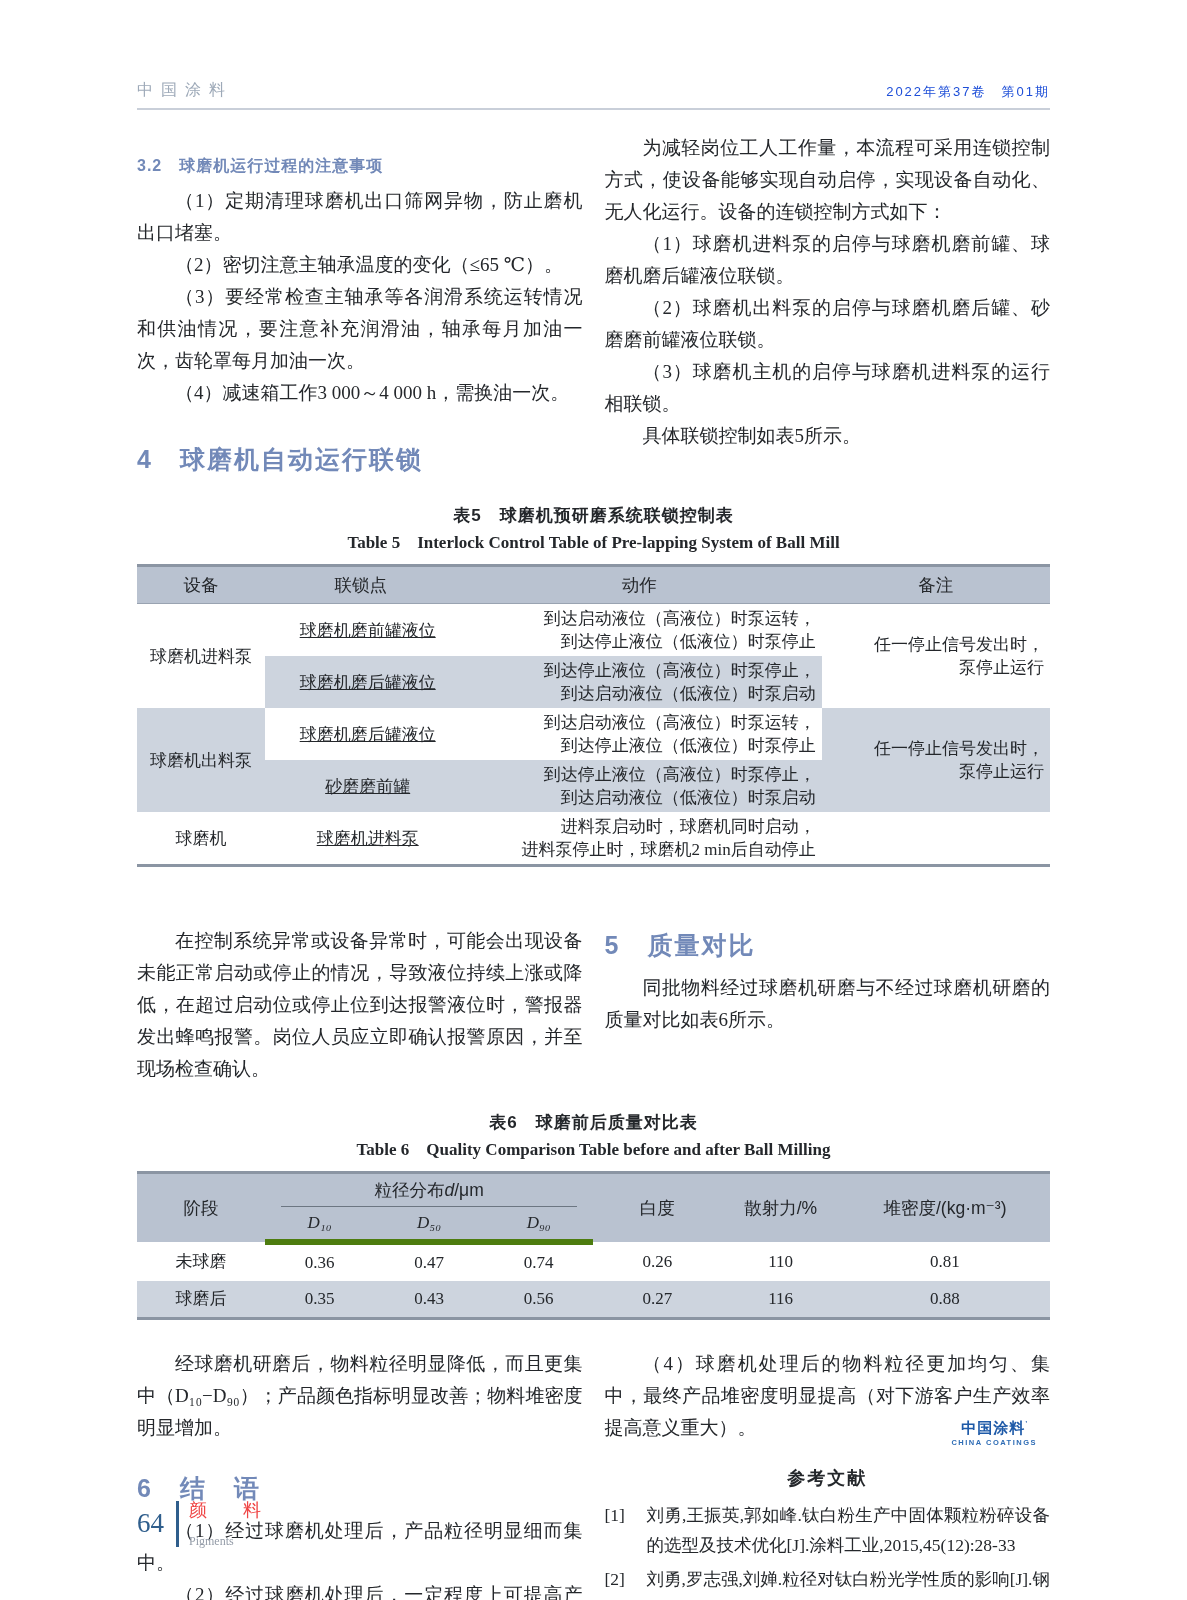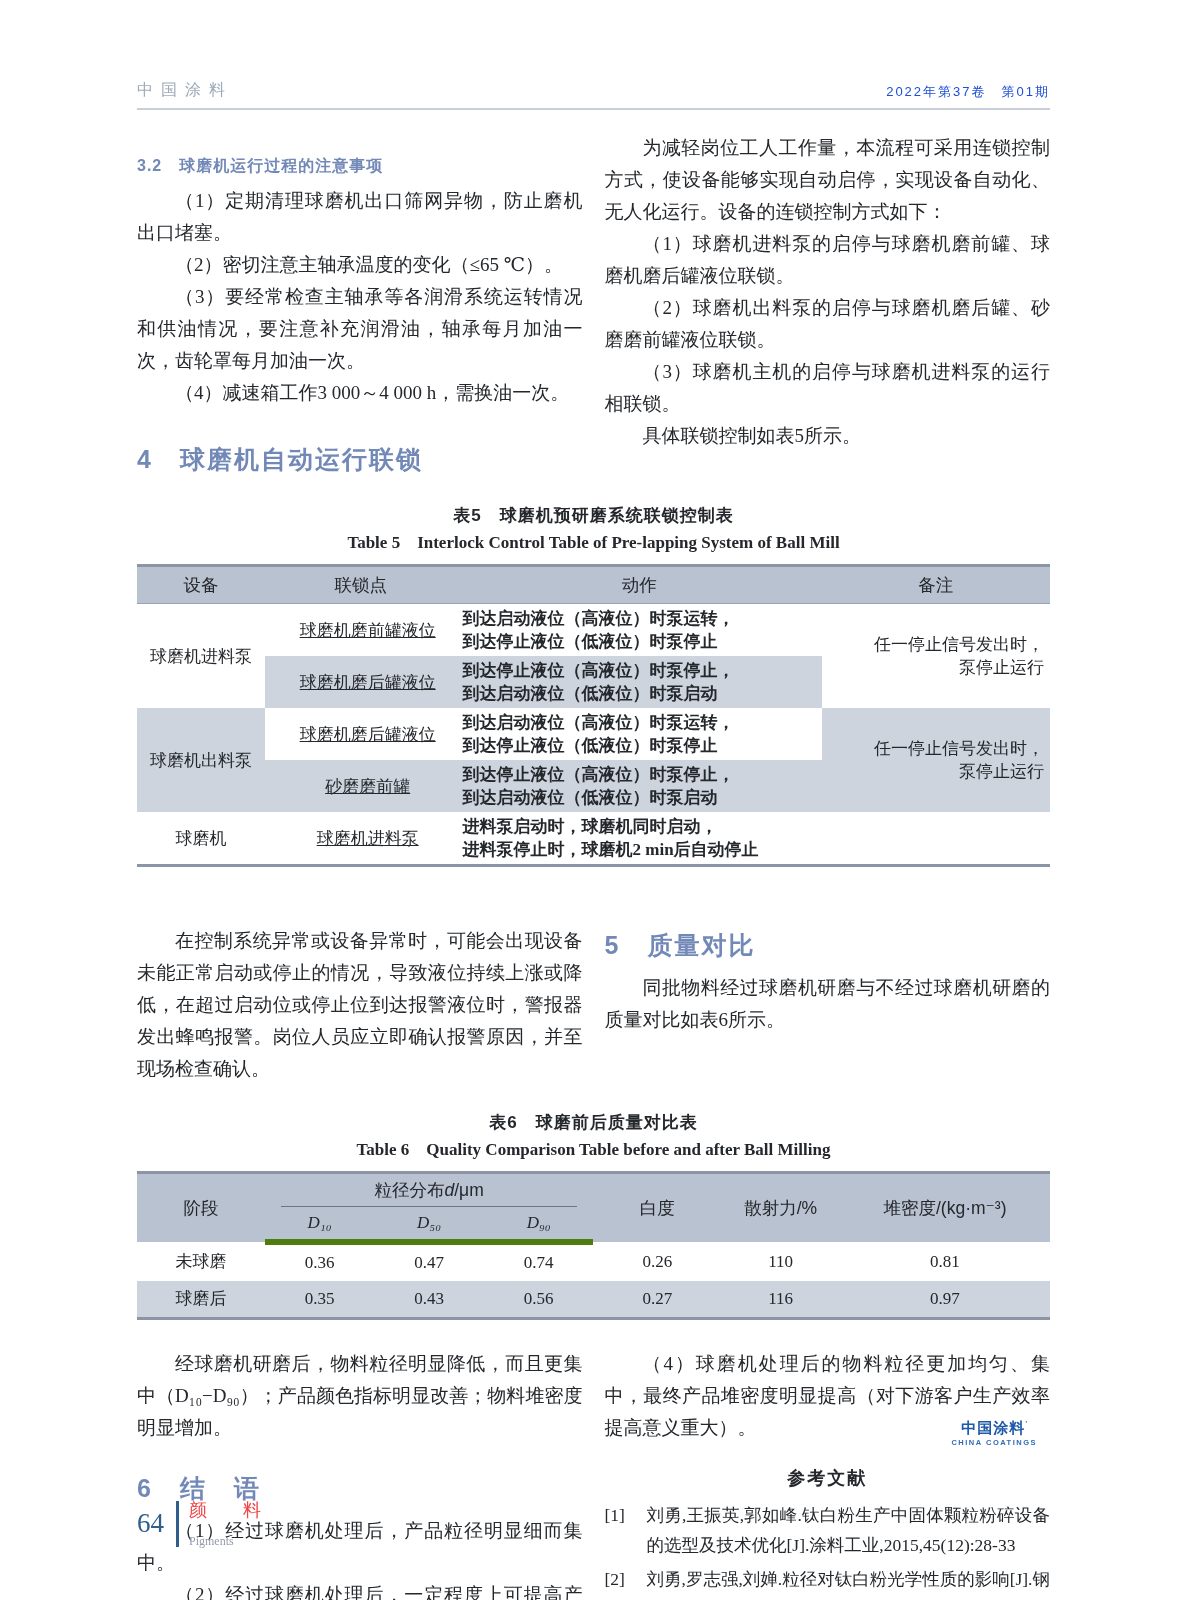--- a/index.html
+++ b/index.html
@@ -43,21 +43,21 @@
   table{width:100%;border-collapse:collapse;table-layout:fixed;}
   .tbl5{font-size:17px;border-top:3px solid #8b95a3;border-bottom:3px solid #8b95a3;}
   .tbl5 thead th{
     background:#b9c2d0;font-family:"Liberation Sans","DejaVu Sans",sans-serif;
     font-weight:normal;font-size:17.5px;padding:6px 4px;
     border-bottom:1px solid #99a3b1;
   }
   .tbl5 td{padding:3px 6px;line-height:23px;vertical-align:middle;}
   .tbl5 .c-dev{text-align:center;}
   .tbl5 .c-point{text-align:center;padding-left:20px;text-decoration:underline;}
-  .tbl5 .c-act{text-align:left;white-space:pre-line;padding-left:6px;font-weight:bold;}
+  .tbl5 .c-act{text-align:right;white-space:pre-line;padding-left:6px;}
   .tbl5 .c-note{text-align:right;white-space:pre-line;}
   .stripe{background:#cdd4de;}
   .tbl6{font-size:17px;text-align:center;border-top:3px solid #8b95a3;border-bottom:3px solid #8b95a3;}
   .tbl6 thead th{
     background:#b9c2d0;font-family:"Liberation Sans","DejaVu Sans",sans-serif;
     font-weight:normal;font-size:17.5px;padding:4px 2px;vertical-align:middle;
   }
   .tbl6 thead tr:last-child th{border-bottom:6px solid #4d7c0f;}
   .psd-wrap{display:block;border-bottom:1px solid #6c7682;padding-bottom:4px;margin:0 14px;}
   .tbl6 .dsub{font-family:"Liberation Serif","DejaVu Serif",serif;font-style:italic;font-size:17px;padding-top:2px;padding-bottom:6px;}
@@ -215,21 +215,21 @@
         <td>110</td>
         <td>0.81</td>
       </tr>
       <tr class="stripe">
         <td>球磨后</td>
         <td>0.35</td>
         <td>0.43</td>
         <td>0.56</td>
         <td>0.27</td>
         <td>116</td>
-        <td>0.97</td>
+        <td>0.88</td>
       </tr>
     </tbody>
   </table>
 
   <div class="cols" style="margin-top:28px;">
     <div class="col">
       <p class="body">经球磨机研磨后，物料粒径明显降低，而且更集中（D₁₀−D₉₀）；产品颜色指标明显改善；物料堆密度明显增加。</p>
       <div class="h-big" style="margin-top:28px;">6　结　语</div>
       <p class="body">（1）经过球磨机处理后，产品粒径明显细而集中。</p>
       <p class="body">（2）经过球磨机处理后，一定程度上可提高产品白度。</p>

